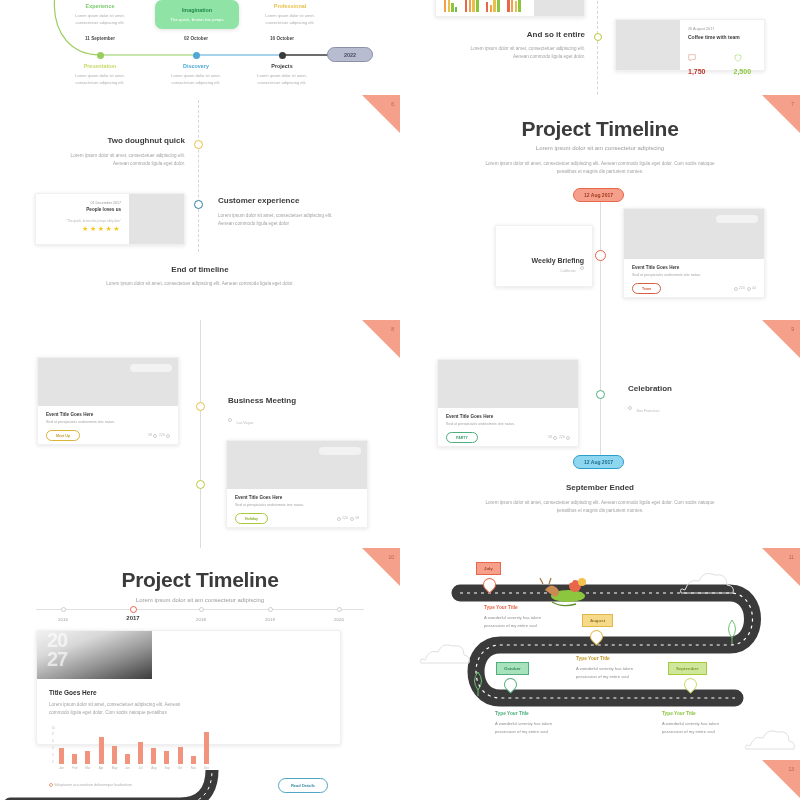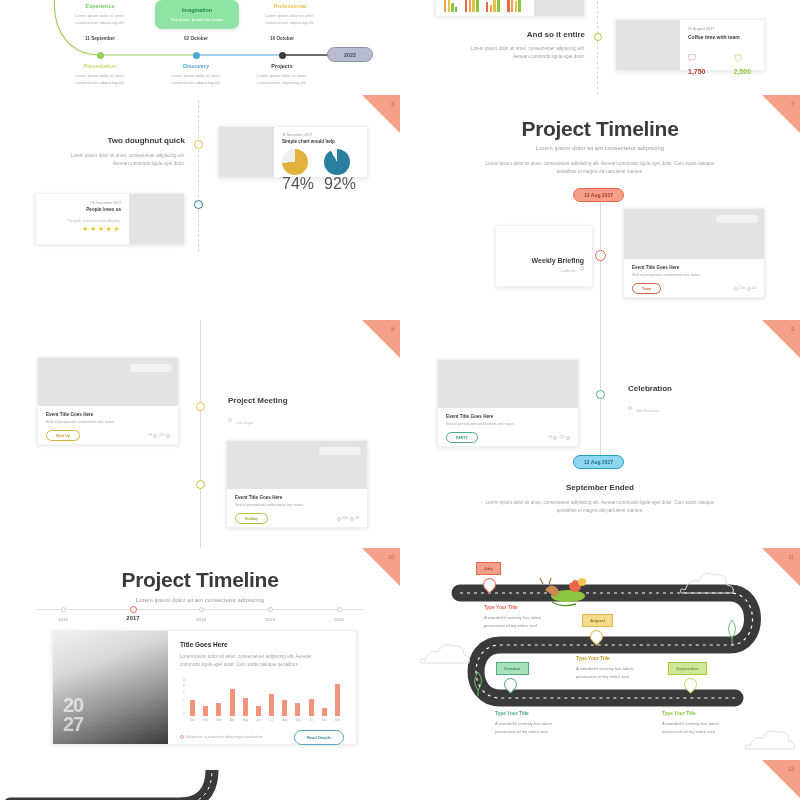--- a/index.html
+++ b/index.html
@@ -248,49 +248,41 @@
 
     <div class="dot" style="left:194px;top:45px;width:9px;height:9px;border-color:#e8c04a;"></div>
     <div class="dot" style="left:194px;top:105px;width:9px;height:9px;border-color:#2b7f9e;"></div>
 
     <div style="position:absolute;left:20px;top:41px;width:165px;text-align:right;">
       <div class="h-mid">Two doughnut quick</div>
       <div class="p-sm" style="margin-top:7px;white-space:pre-line;">Lorem ipsum dolor sit amet, consectetuer adipiscing elit.
 Aenean commodo ligula eget dolor.</div>
     </div>
 
-    <div class="card" style="position:absolute;left:218px;top:31px;width:150px;height:52px;display:flex;">
-      <div class="imgph" style="width:55px;"></div>
-      <div style="flex:1;padding:6px 8px;">
-        <div style="font-size:3.6px;color:#9a9a9a;">11 November 2017</div>
-        <div style="font-size:4.6px;font-weight:bold;color:#3b3b3b;margin-top:2px;">Simple chart would help</div>
-        <div style="display:flex;gap:16px;margin-top:5px;">
-          <div class="donutwrap">
-            <div class="donut" style="background:conic-gradient(#e3b23c 0% 74%, #efefef 74% 100%);"></div>
-            <div class="hole">74%</div>
-          </div>
-          <div class="donutwrap">
-            <div class="donut" style="background:conic-gradient(#2b7f9e 0% 92%, #efefef 92% 100%);"></div>
-            <div class="hole">92%</div>
-          </div>
-        </div>
-      </div>
-    </div>
 
     <div class="card" style="position:absolute;left:35px;top:98px;width:150px;height:52px;display:flex;">
       <div style="flex:1;padding:7px 8px;text-align:right;">
         <div style="font-size:3.6px;color:#9a9a9a;">01 December 2017</div>
         <div style="font-size:4.6px;font-weight:bold;color:#3b3b3b;margin-top:2px;">People loves us</div>
         <div style="font-size:3.2px;color:#b5b5b5;margin-top:7px;">"The quick, brown fox jumps ofely doe"</div>
         <div class="stars" style="margin-top:2px;">★★★★★</div>
       </div>
       <div class="imgph" style="width:55px;"></div>
     </div>
 
-
+    <div style="position:absolute;left:218px;top:101px;width:165px;">
+      <div class="h-mid">Customer experience</div>
+      <div class="p-sm" style="margin-top:7px;white-space:pre-line;">Lorem ipsum dolor sit amet, consectetuer adipiscing elit.
+Aenean commodo ligula eget dolor</div>
+    </div>
+
+    <div style="position:absolute;left:0;top:170px;width:400px;text-align:center;">
+      <div class="h-mid">End of timeline</div>
+      <div class="p-sm" style="margin-top:6px;">Lorem ipsum dolor sit amet, consectetuer adipiscing elit. Aenean commodo ligula eget dolor.</div>
+    </div>
   </div>
 
   <div class="slide" id="s7">
     <div class="corner">
       <div class="tri"></div>
         <div class="pg">7</div>
     </div>
 
     <div class="h-big" style="position:absolute;left:0;top:22px;width:400px;">Project Timeline</div>
     <div class="h-sub" style="position:absolute;left:0;top:46px;width:400px;">Lorem ipsum dolor sit am consectetur adipiscing</div>
@@ -356,21 +348,21 @@
             <span>58</span>
             <span class="ico-c"></span>
             &nbsp;<span>220</span>
             <span class="ico-c"></span>
           </span>
         </div>
       </div>
     </div>
 
     <div style="position:absolute;left:228px;top:76px;">
-      <div class="h-mid">Project Meeting</div>
+      <div class="h-mid">Business Meeting</div>
       <div style="margin-top:5px;">
         <span class="ico-c"></span>
         <span class="meta">Las Vegas</span>
       </div>
     </div>
 
     <div class="card" style="position:absolute;left:226px;top:120px;width:142px;height:88px;">
       <div class="imgph" style="height:48px;position:relative;">
         <div style="position:absolute;right:6px;top:6px;width:42px;height:8px;background:#f2f2f2;border-radius:4px;"></div>
       </div>
@@ -451,21 +443,21 @@
       <div class="ynode" style="left:232px;"></div>
       <div class="ynode" style="left:301px;"></div>
 
       <div class="ylab" style="left:12px;top:8px;">2016</div>
       <div class="ylab active" style="left:82px;top:6px;">2017</div>
       <div class="ylab" style="left:150px;top:8px;">2018</div>
       <div class="ylab" style="left:219px;top:8px;">2019</div>
       <div class="ylab" style="left:288px;top:8px;">2020</div>
     </div>
 
-    <div class="card" style="position:absolute;left:52px;top:82px;width:305px;height:115px;display:flex;border-radius:3px;">
+    <div class="card" style="position:absolute;left:36px;top:82px;width:305px;height:115px;display:flex;border-radius:3px;flex-direction:column;">
       <div class="gradpanel" style="width:115px;">
         <span>20</span>
         <span>27</span>
       </div>
       <div style="flex:1;padding:10px 12px;">
         <div style="font-size:6.5px;font-weight:bold;color:#2f2f2f;">Title Goes Here</div>
         <div class="p-sm" style="margin-top:5px;white-space:pre-line;">Lorem ipsum dolor sit amet, consectetuer adipiscing elit. Aenean
 commodo ligula eget dolor. Cum sociis natoque penatibus</div>
 
         <div class="bchart" style="margin:8px 0 0 10px;width:150px;">

